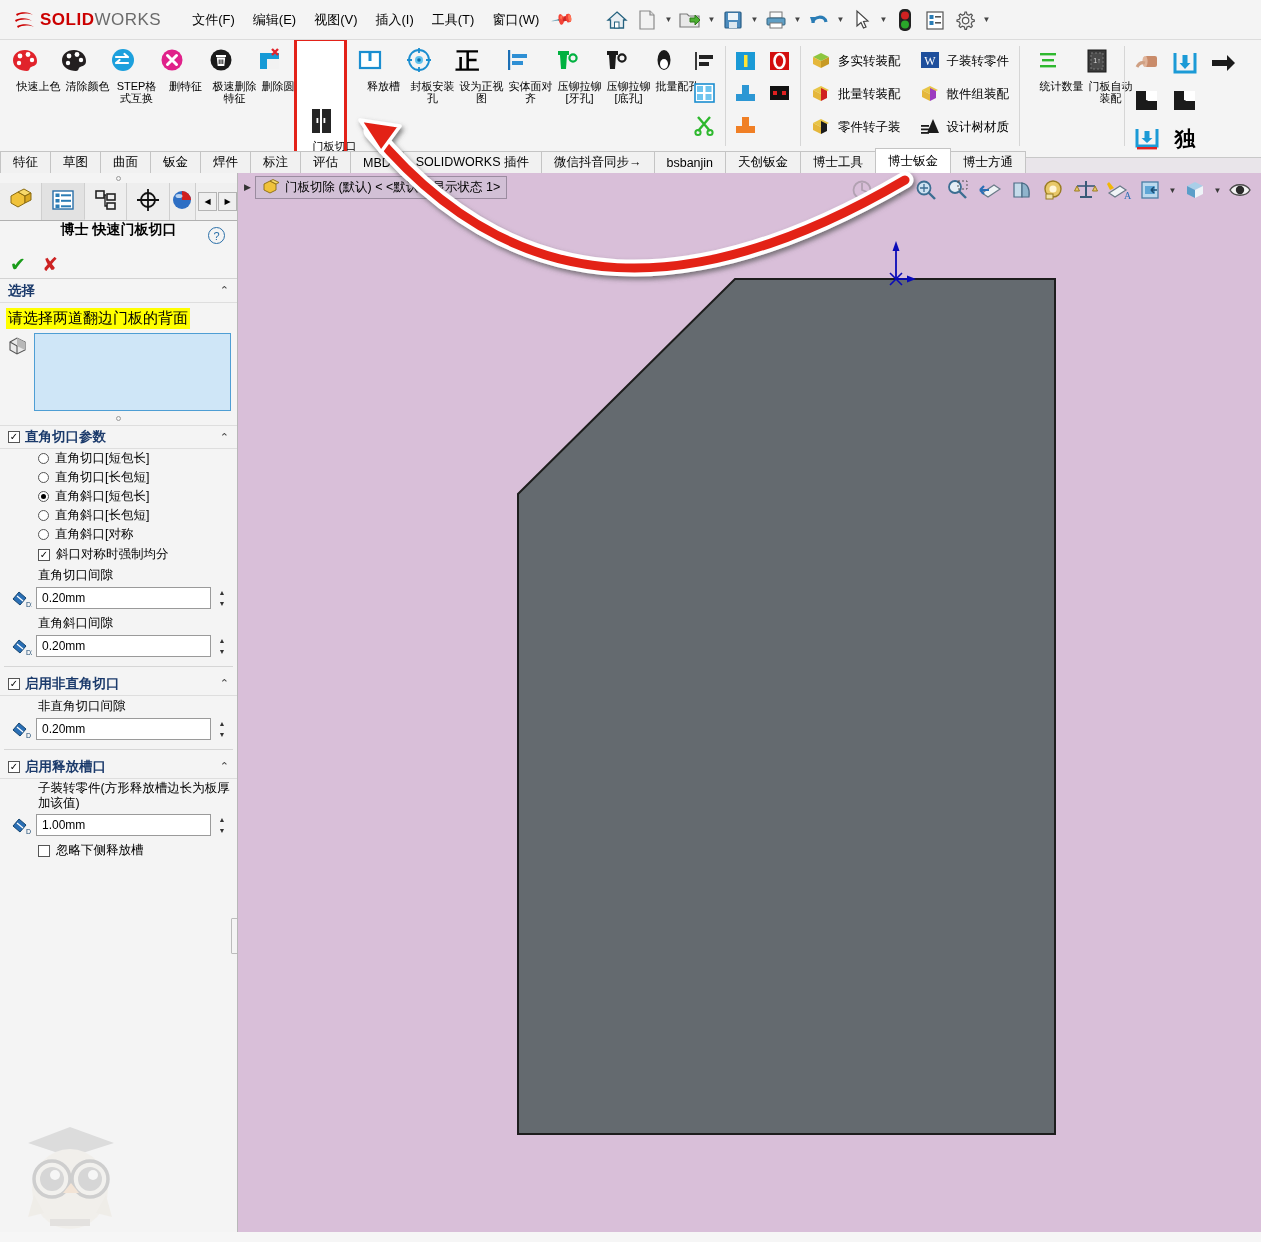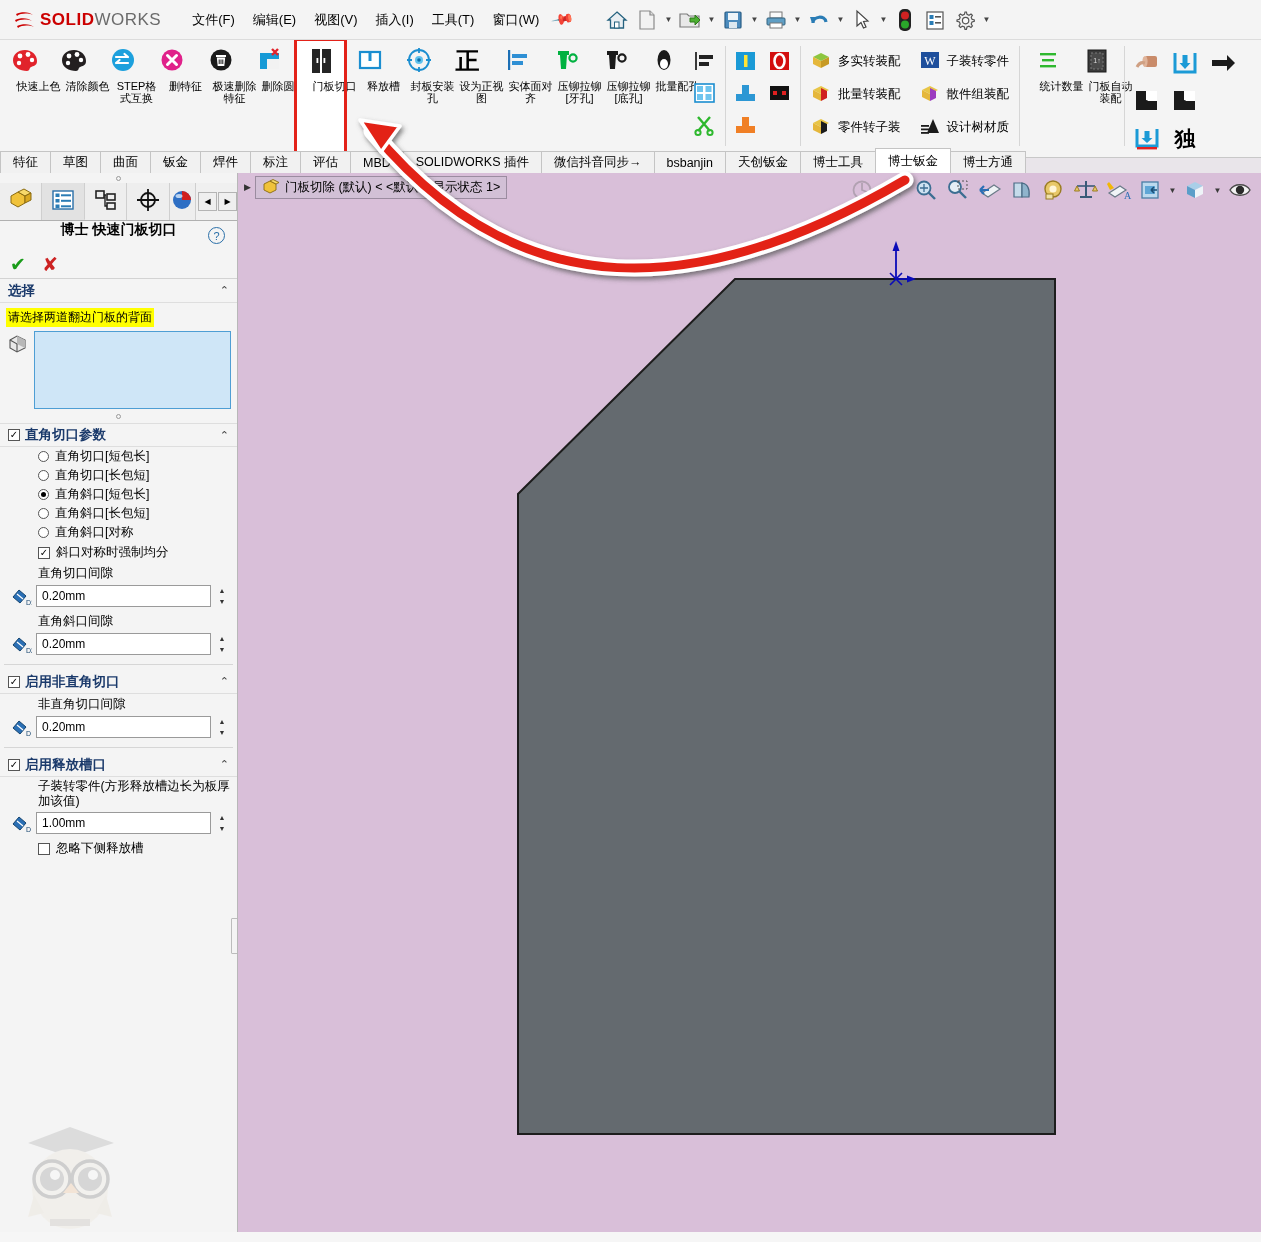--- a/index.html
+++ b/index.html
@@ -87,21 +87,21 @@
   .pm-okrow{ display:flex;align-items:center;gap:16px;height:28px;padding-left:10px;
              border-bottom:1px solid #d3d3d3;}
   .pm-ok{ color:#1a9c1a;font-size:19px;cursor:default;line-height:1;}
   .pm-cancel{ color:#cc2222;font-size:19px;cursor:default;line-height:1;}
   .sect-head{ display:flex;align-items:center;height:24px;padding:0 8px 0 8px;
               border-bottom:1px solid #dedede;}
   .sect-head .st{ font-weight:bold;font-size:13.5px;color:#1b3a6b;}
   .sect-head .chev{ margin-left:auto;font-size:11px;color:#444;cursor:default;}
   .sect-head .cbx{ width:12px;height:12px;border:1px solid #555;background:#fff;margin-right:5px;
                    display:inline-flex;align-items:center;justify-content:center;font-size:10px;line-height:1;color:#000;}
-  .prompt{ background:#ffff00; font-size:12px; padding:1px 2px; margin:3px 6px 4px 6px; display:inline-block;}
+  .prompt{ background:#ffff00; font-size:15px; padding:1px 2px; margin:3px 6px 4px 6px; display:inline-block;}
   .selbox-row{ display:flex; padding:0 6px; gap:4px; align-items:flex-start;}
   .selbox-ico{ width:24px;height:26px;display:flex;align-items:flex-start;justify-content:center;padding-top:2px;}
   .selbox{ flex:1; height:78px; background:#cfe6f7; border:1px solid #4e9ed4; cursor:text;}
   .lp-dot2{ height:14px;display:flex;align-items:center;justify-content:center;}
   .lp-dot2 i{width:5px;height:5px;border-radius:50%;border:1px solid #9a9a9a;display:block;}
   .radio-row{ display:flex;align-items:center;gap:6px;padding:1px 8px 1px 38px;font-size:12.5px;}
   .radio{ width:11px;height:11px;border-radius:50%;border:1px solid #555;background:#fff;
           display:inline-flex;align-items:center;justify-content:center;}
   .radio.on::after{ content:"";width:5px;height:5px;border-radius:50%;background:#000;display:block;}
   .chk-row{ display:flex;align-items:center;gap:6px;padding:2px 0 2px 38px;font-size:12.5px;}
@@ -300,21 +300,21 @@
     <div class="rb-ico">
       <svg width="30" height="28" viewBox="0 0 30 28">
           <path d="M5,6 L24,6 L24,22 L5,22 Z" fill="#169ad6"></path>
           <path d="M12,12 L24,12 L24,22 L12,22 Z" fill="#f2f2f2"></path>
           <path d="M17,2 L23,8 M23,2 L17,8" stroke="#e1232b" stroke-width="2.4"></path>
         </svg>
     </div>
     <div class="rb-lbl">删除圆角</div>
   </div>
 
-  <div class="rb-big rb-highlight" style="margin-left:2px;">
+  <div class="rb-big rb-highlight" style="margin-left:2px;justify-content:flex-end;">
     <div class="rb-ico">
       <svg width="30" height="30" viewBox="0 0 30 30">
           <rect x="6" y="3" width="8" height="24" fill="#252525"></rect>
           <rect x="16" y="3" width="9" height="24" fill="#252525"></rect>
           <rect x="10.5" y="12" width="1.8" height="5" fill="#fff"></rect>
           <rect x="17.5" y="12" width="1.8" height="5" fill="#fff"></rect>
         </svg>
     </div>
     <div class="rb-lbl">门板切口</div>
   </div>

